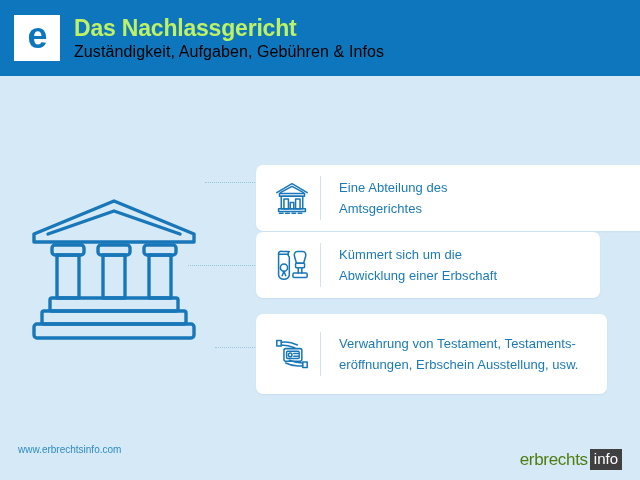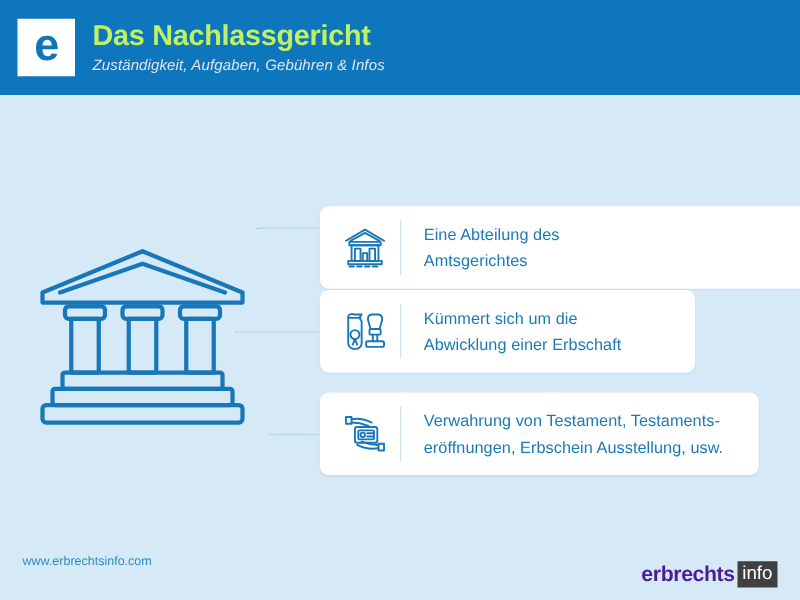--- a/index.html
+++ b/index.html
@@ -38,26 +38,25 @@
   }
   #header-text { margin-left: 14px; }
   #header-title {
     color: #bef264;
     font-size: 23px;
     font-weight: bold;
     line-height: 26px;
     letter-spacing: -0.2px;
   }
   #header-subtitle {
-    color: #e5e5e5;
-    font-size: 12px;
+    color: #000000;
+    font-size: 16px;
     line-height: 18px;
     margin-top: 2px;
     letter-spacing: 0.1px;
-    font-style: italic;
   }
 
   
   #main-illustration {
     position: absolute;
     left: 28px; top: 198px;
     width: 172px; height: 152px;
   }
 
   
@@ -74,22 +73,22 @@
   .card {
     position: absolute;
     left: 256px;
     background: #ffffff;
     border-radius: 7px;
     display: flex;
     align-items: center;
     box-shadow: 0 1px 2px rgba(20,90,140,0.07);
   }
   #card-1 { top: 150px; width: 404px; height: 66px; margin-top: 15px; }
-  #card-2 { top: 232px; width: 300px; height: 66px; }
-  #card-3 { top: 314px; width: 351px; height: 66px; }
+  #card-2 { top: 232px; width: 344px; height: 66px; }
+  #card-3 { top: 314px; width: 351px; height: 80px; }
 
   .card-icon {
     flex: 0 0 auto;
     width: 52px;
     display: flex;
     align-items: center;
     justify-content: center;
     margin-left: 10px;
   }
   .card-divider {
@@ -119,23 +118,23 @@
     line-height: 14px;
     text-align: right;
   }
   #footer-logo {
     position: absolute;
     right: 18px; top: 449px;
     display: flex;
     align-items: center;
   }
   #footer-logo-word {
-    color: #4c1d95;
+    color: #4d7c0f;
     font-size: 17px;
-    font-weight: bold;
+    font-weight: normal;
     letter-spacing: -0.3px;
     line-height: 20px;
   }
   #footer-logo-badge {
     background: #404040;
     color: #ffffff;
     font-size: 15px;
     font-weight: normal;
     line-height: 20px;
     padding: 0 4px 1px 4px;

